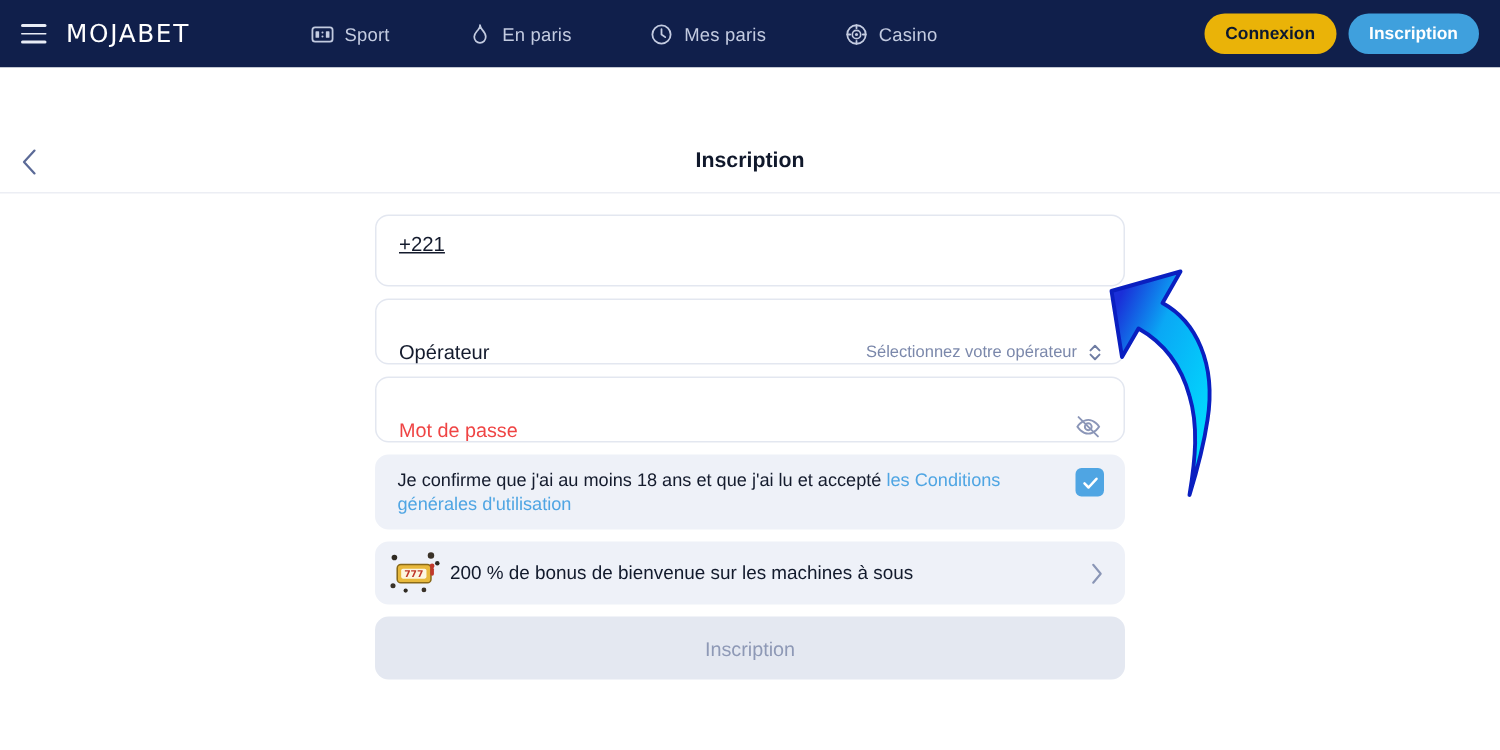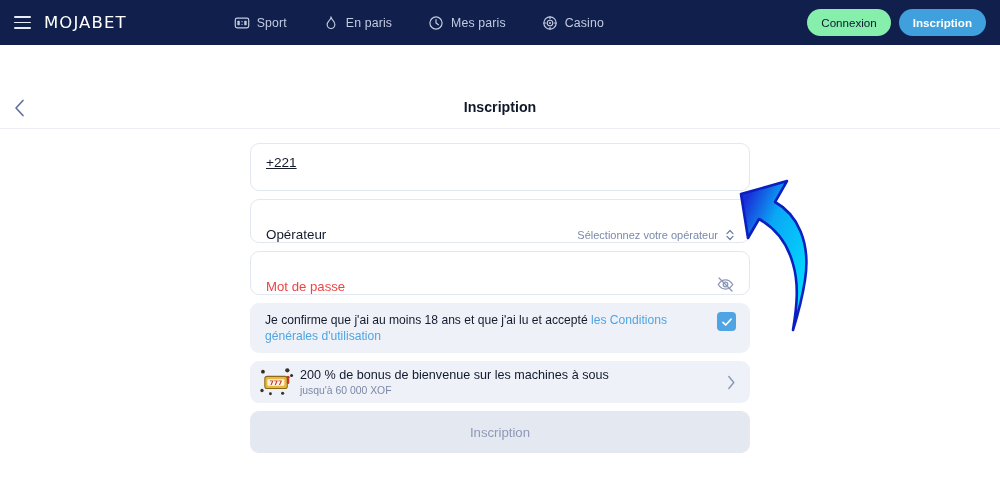--- a/index.html
+++ b/index.html
@@ -18,28 +18,28 @@
     display: flex; align-items: center;
   }
   .brand-group { display: flex; align-items: center; gap: 13px; padding-left: 14px; }
   .hamburger { width: 17px; height: 13px; display: flex; flex-direction: column; justify-content: space-between; cursor: pointer; }
   .hamburger span { display: block; height: 1.7px; width: 100%; background: #e8ecf6; border-radius: 1px; }
   .logo {
     color: #ffffff; font-size: 16.5px; font-weight: normal;
     letter-spacing: 1.1px; font-family: "DejaVu Sans", sans-serif;
   }
 
-  .nav { display: flex; gap: 36px; margin-left: 107px; }
+  .nav { display: flex; gap: 52px; margin-left: 80px; }
   .nav-item { display: flex; align-items: center; gap: 7px; cursor: pointer; }
   .nav-label { color: #c3cbe0; font-size: 12.3px; letter-spacing: .15px; }
   .nav-ico { width: 16px; height: 16px; color: #c3cbe0; display: block; }
 
   .auth { margin-left: auto; display: flex; align-items: center; gap: 8px; padding-right: 14px; }
   .btn-login {
-    background: #86efac; color: #0c1830; font-size: 11.6px; font-weight: normal;
+    background: #eab308; color: #0c1830; font-size: 11.6px; font-weight: bold;
     border: none; border-radius: 14px; padding: 7px 14px; cursor: pointer;
     font-family: "Liberation Sans", sans-serif;
   }
   .btn-signup {
     background: #3fa0dd; color: #ffffff; font-size: 11.6px; font-weight: bold;
     border: none; border-radius: 14px; padding: 7px 14px; cursor: pointer;
     font-family: "Liberation Sans", sans-serif;
   }
 
   
@@ -232,21 +232,20 @@
       <circle cx="13" cy="28.5" r="1.5" fill="#2f2a22"></circle>
       <circle cx="26" cy="28" r="1.7" fill="#3a3228"></circle>
       <rect x="7" y="10" width="24" height="13" rx="2.6" fill="#e8b93c" stroke="#8a6a18" stroke-width="1.1"></rect>
       <rect x="9.8" y="13" width="18" height="7" rx="1.3" fill="#fdf6e0"></rect>
       <text x="18.8" y="19.1" font-family="DejaVu Sans, sans-serif" font-size="6.6" font-weight="bold" fill="#c0392b" text-anchor="middle">777</text>
       <rect x="30.5" y="12" width="2.6" height="6" rx="1.3" fill="#c0392b"></rect>
       <circle cx="31.8" cy="11" r="1.7" fill="#c0392b"></circle>
     </svg>
     <div class="bonus-txt">
       <div class="bonus-title">200 % de bonus de bienvenue sur les machines à sous</div>
-      <div class="bonus-sub">jusqu'à 60 000 XOF</div>
     </div>
     <svg width="9" height="15" viewBox="0 0 9 15" fill="none">
       <path d="M1.8 1.5l5 6-5 6" stroke="#8a96b6" stroke-width="1.4" stroke-linecap="round" stroke-linejoin="round"></path>
     </svg>
   </div>
 
   
   <button class="submit">Inscription</button>
 </div>
 

